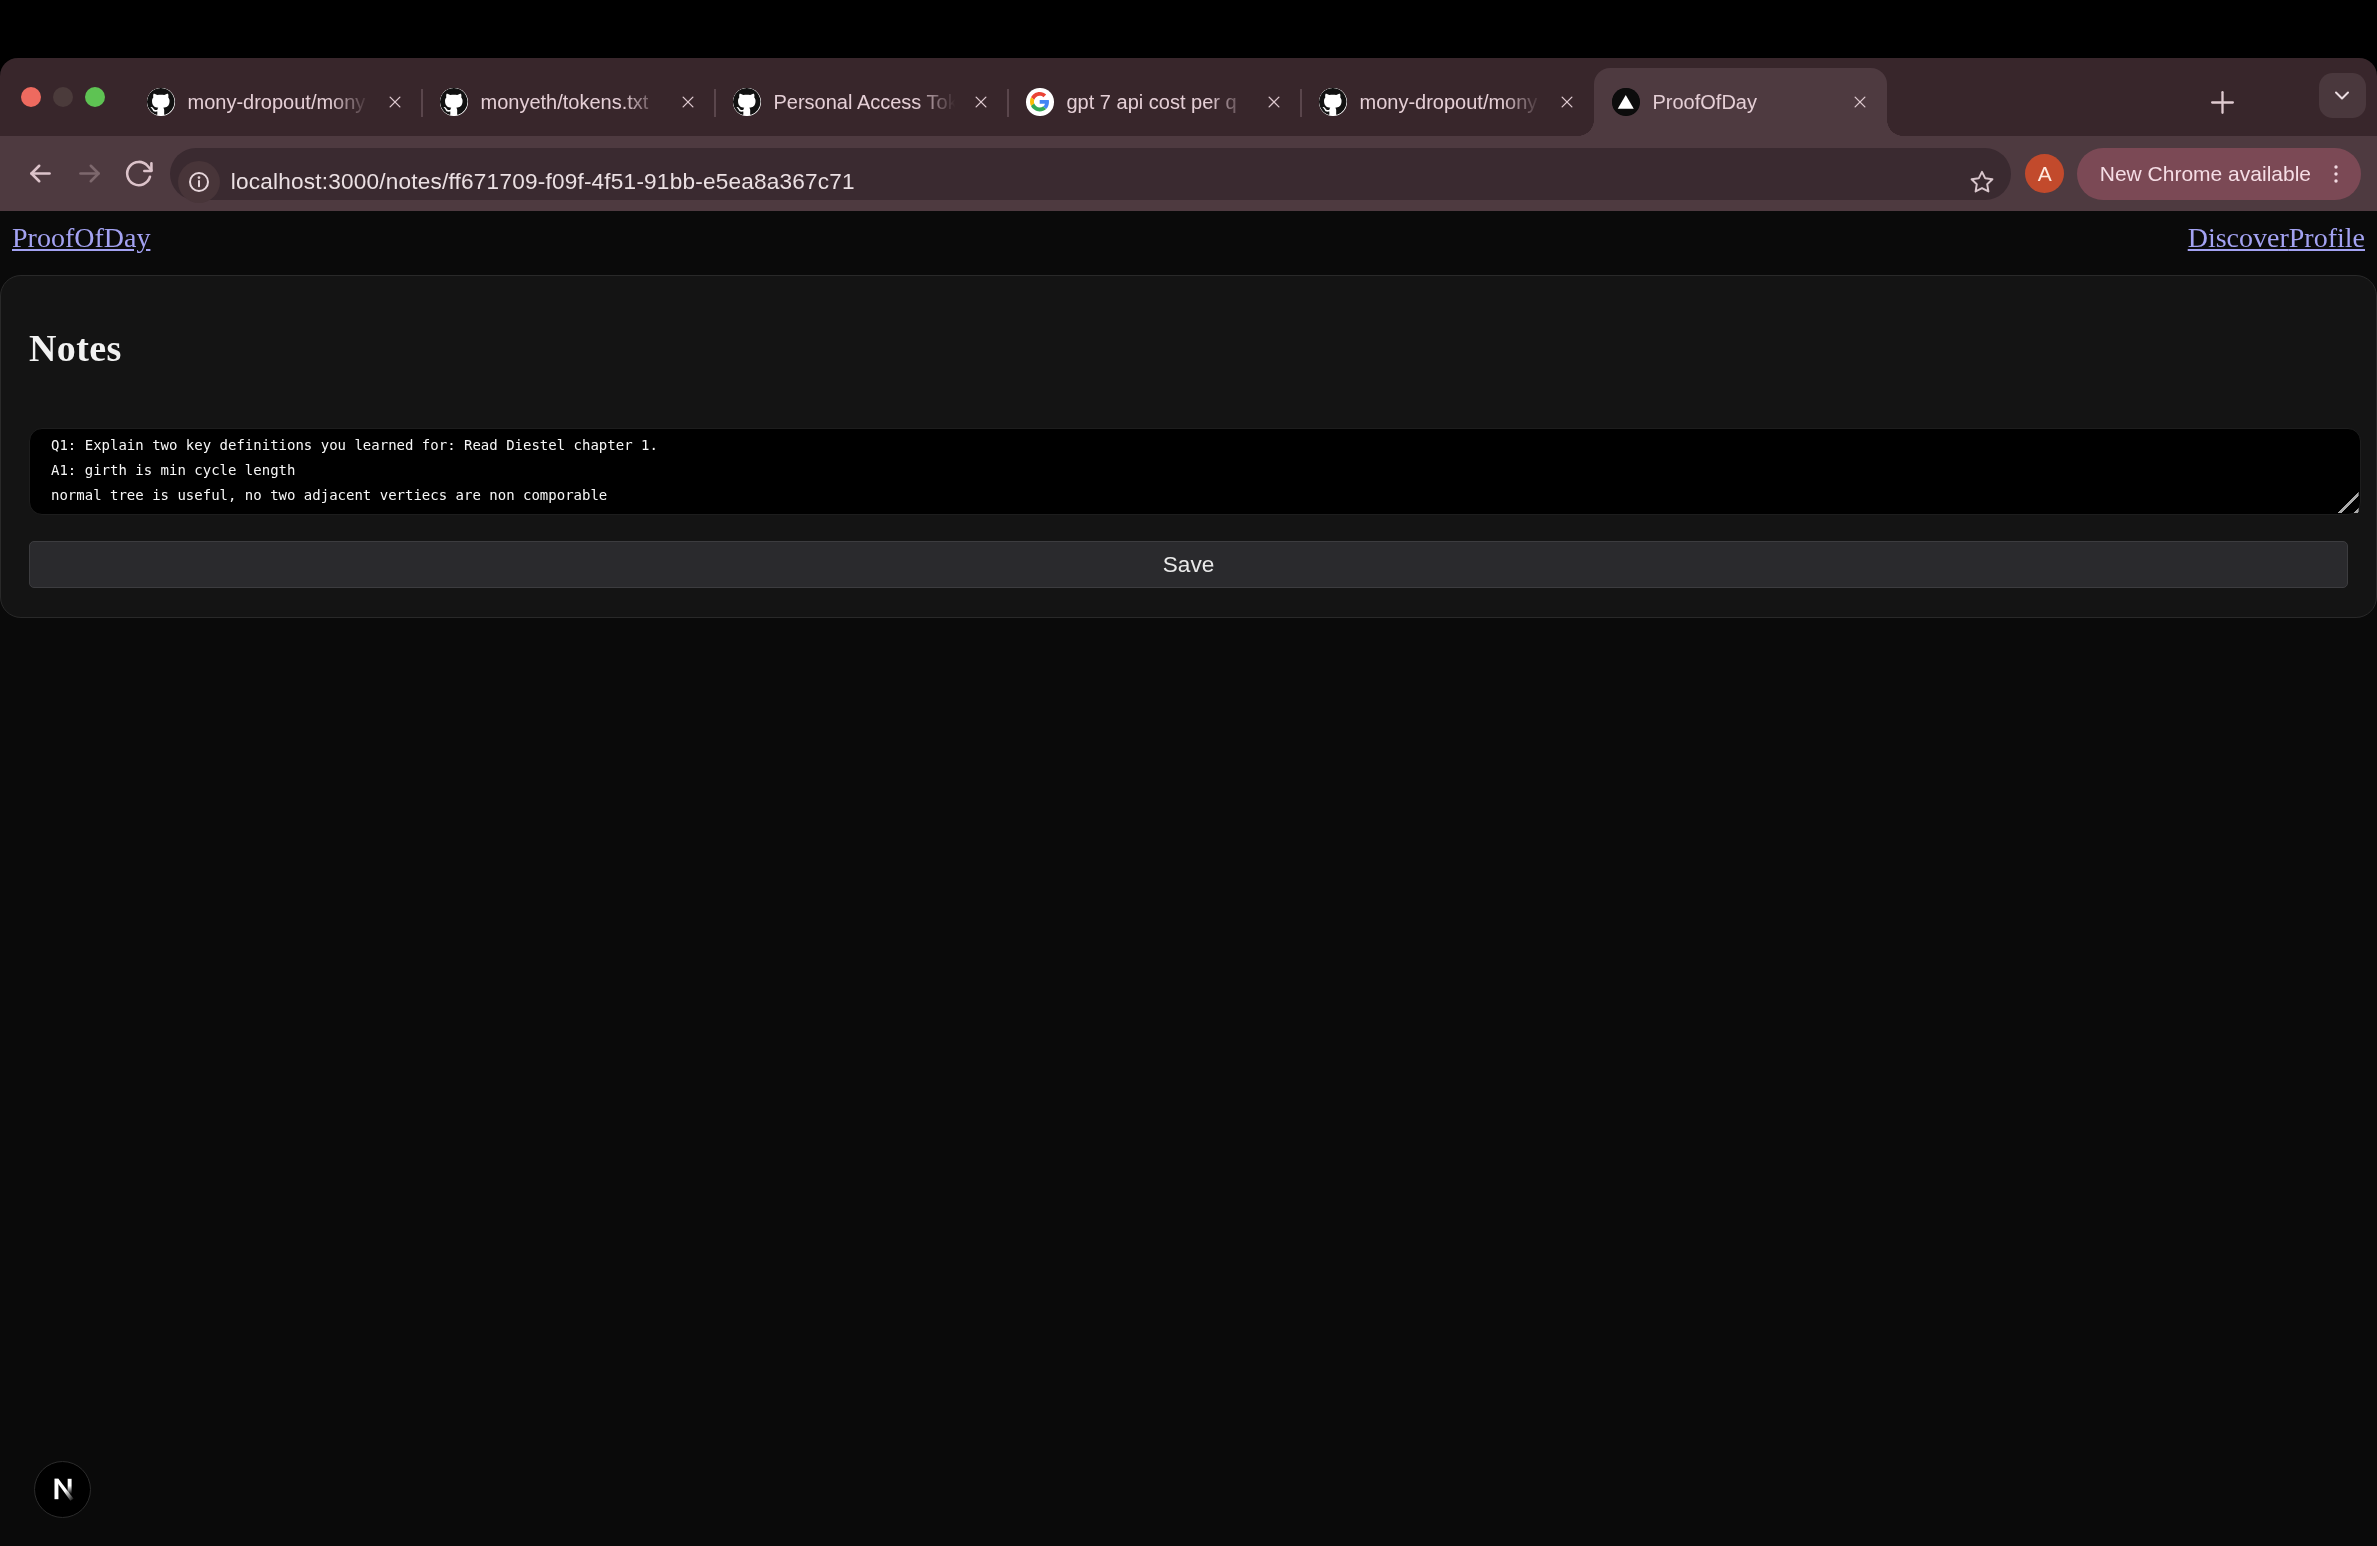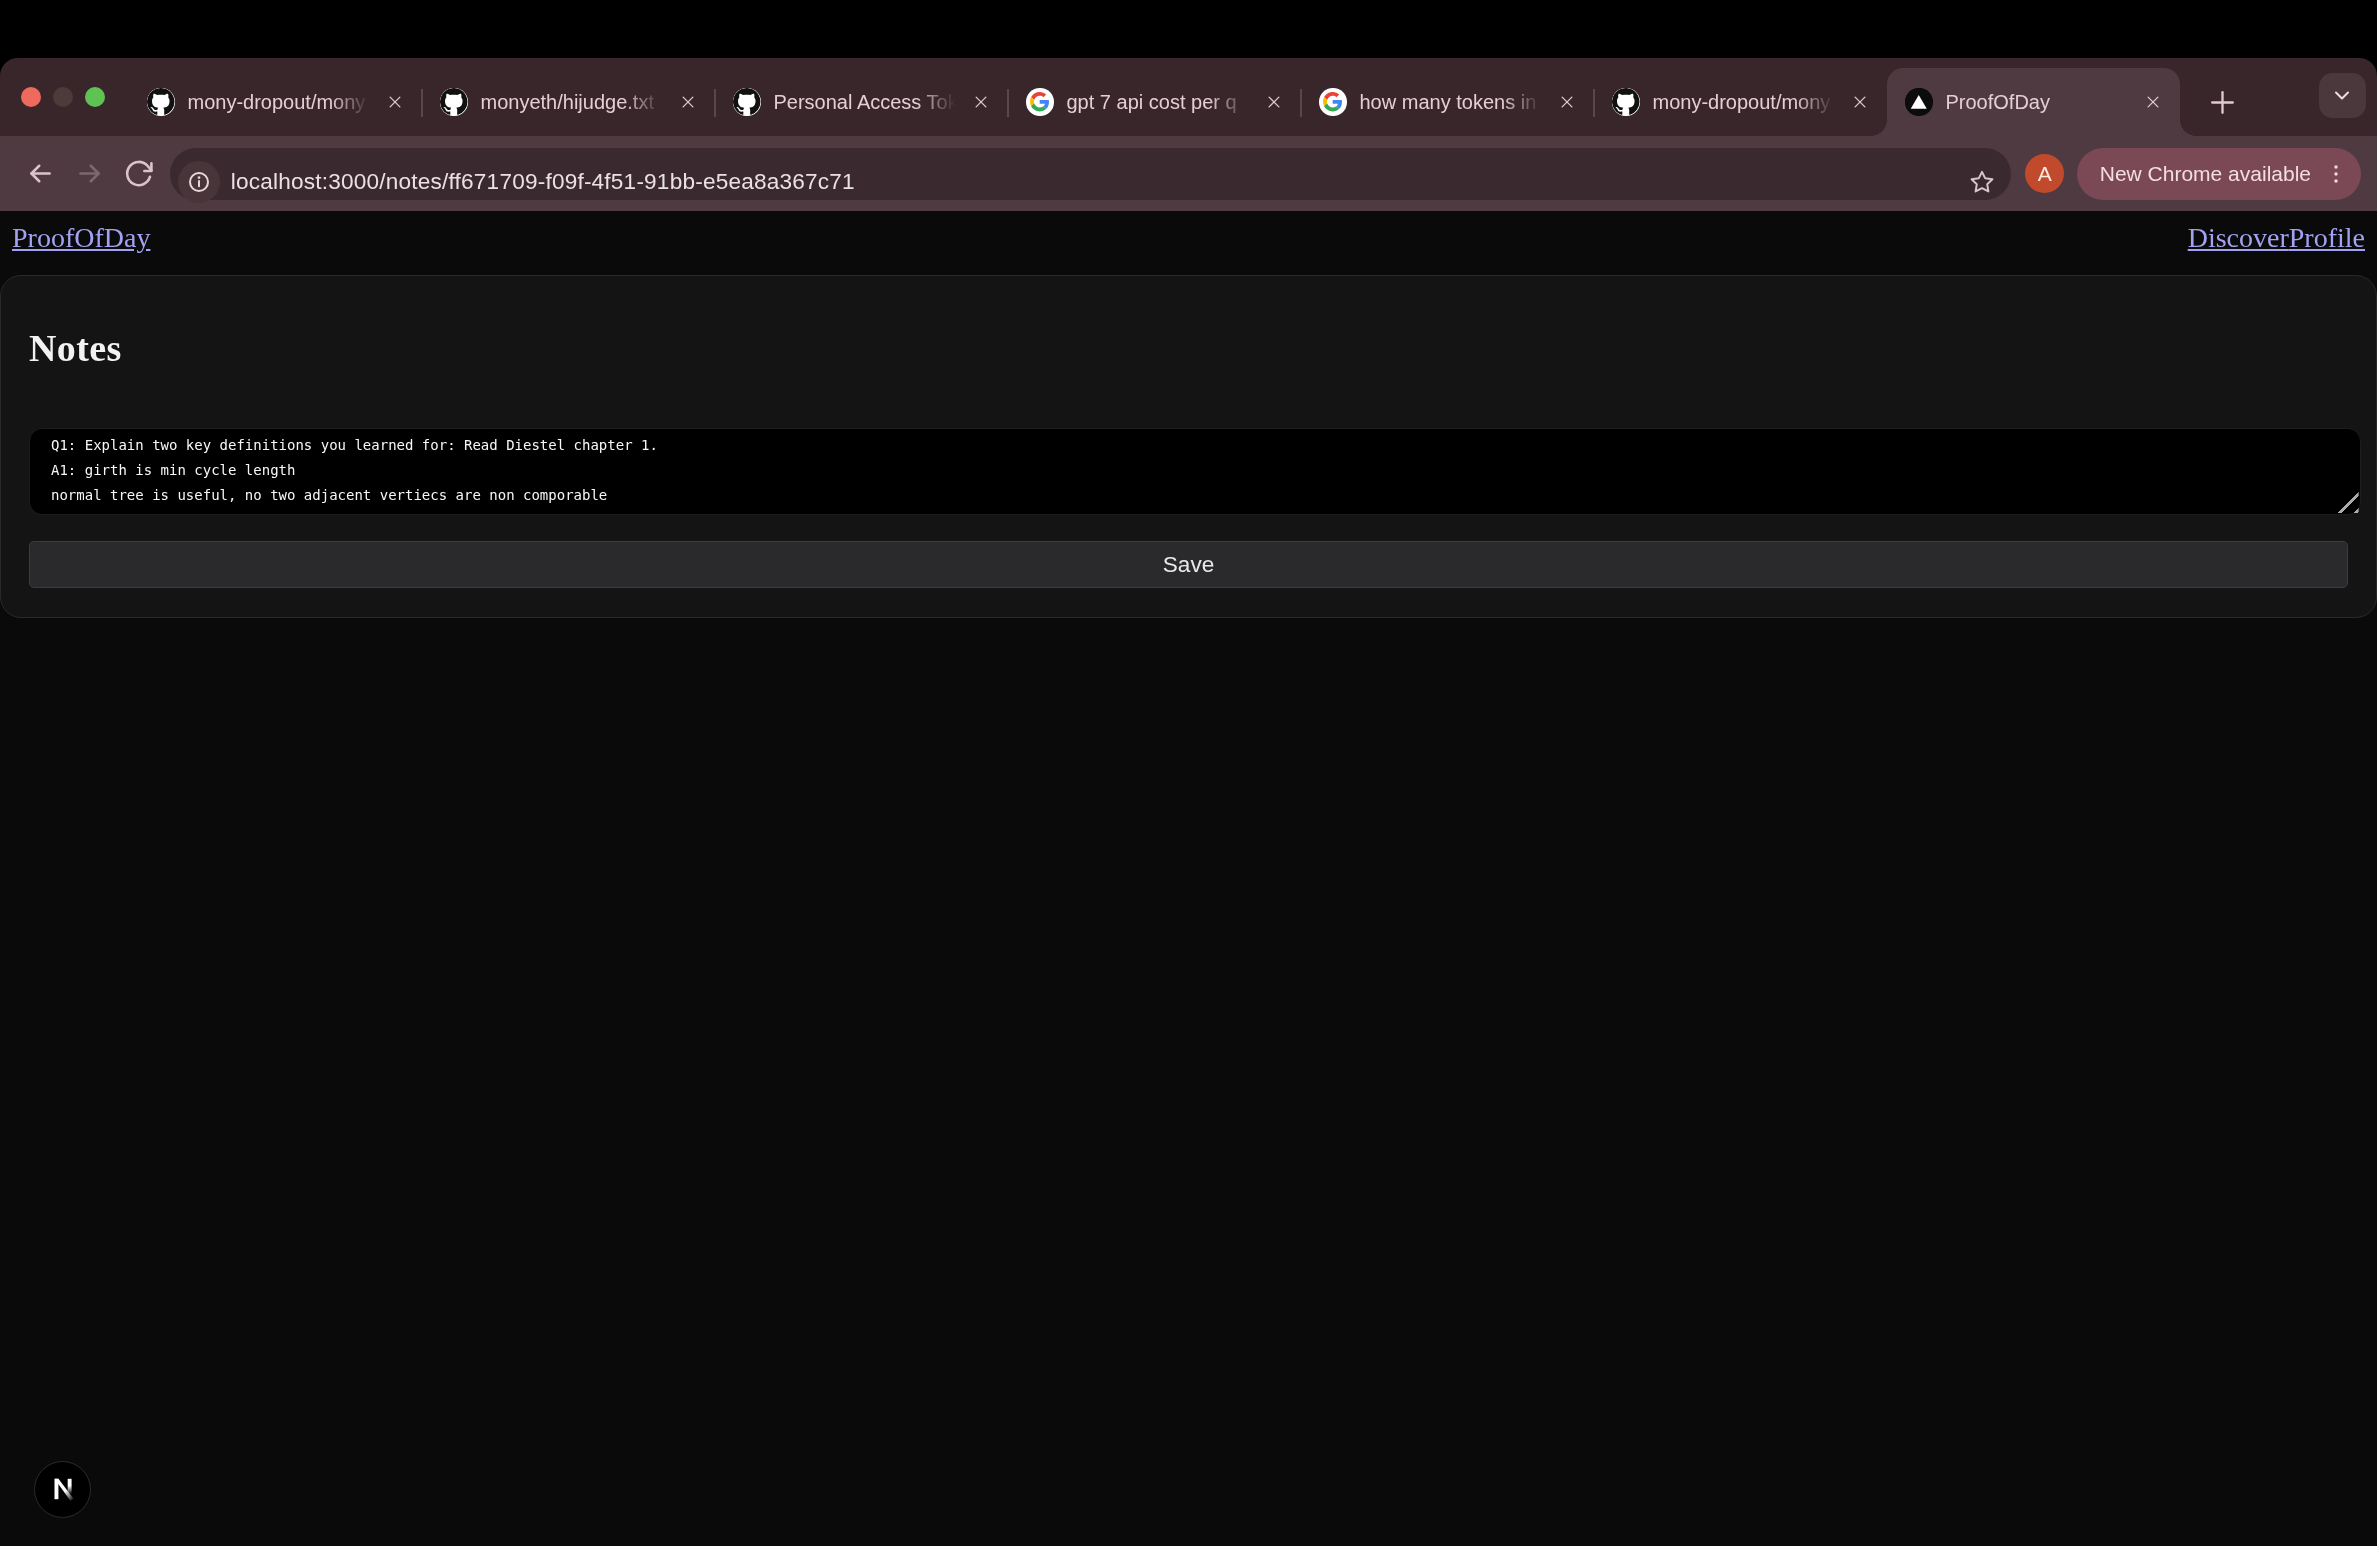--- a/index.html
+++ b/index.html
@@ -129,21 +129,21 @@
             </svg>
           </span>
         </div>
         <div class="tab">
           <span class="favicon github-icon">
             <svg viewBox="0 0 16 16" width="27.5" height="27.5">
               <circle cx="8" cy="8" r="8" fill="#fff"></circle>
               <path fill="#111" d="M8 0C3.58 0 0 3.58 0 8c0 3.54 2.29 6.53 5.47 7.59.4.07.55-.17.55-.38 0-.19-.01-.82-.01-1.49-2.01.37-2.53-.49-2.69-.94-.09-.23-.48-.94-.82-1.13-.28-.15-.68-.52-.01-.53.63-.01 1.08.58 1.23.82.72 1.21 1.87.87 2.33.66.07-.52.28-.87.51-1.07-1.78-.2-3.64-.89-3.64-3.95 0-.87.31-1.59.82-2.15-.08-.2-.36-1.02.08-2.12 0 0 .67-.21 2.2.82.64-.18 1.32-.27 2-.27s1.36.09 2 .27c1.53-1.04 2.2-.82 2.2-.82.44 1.1.16 1.92.08 2.12.51.56.82 1.27.82 2.15 0 3.07-1.87 3.75-3.65 3.95.29.25.54.73.54 1.48 0 1.07-.01 1.93-.01 2.2 0 .21.15.46.55.38A8.01 8.01 0 0 0 16 8c0-4.42-3.58-8-8-8z"></path>
             </svg>
           </span>
-          <span class="tab-label-clip"><span class="tab-label">monyeth/hijudge.txt</span></span>
+          <span class="tab-label-clip"><span class="tab-label">monyeth/tokens.txt</span></span>
           <span class="tab-close">
             <svg viewBox="0 0 24 24" fill="none" stroke="currentColor" stroke-width="1.8" stroke-linecap="round" width="100%" height="100%">
               <line x1="5.5" y1="5.5" x2="18.5" y2="18.5"></line>
               <line x1="18.5" y1="5.5" x2="5.5" y2="18.5"></line>
             </svg>
           </span>
         </div>
         <div class="tab">
           <span class="favicon github-icon">
             <svg viewBox="0 0 16 16" width="27.5" height="27.5">
@@ -162,37 +162,20 @@
         <div class="tab">
           <span class="favicon google-icon">
             <svg viewBox="0 0 48 48" width="19.4" height="19.4">
               <path fill="#EA4335" d="M24 9.5c3.54 0 6.71 1.22 9.21 3.6l6.85-6.85C35.9 2.38 30.47 0 24 0 14.62 0 6.51 5.38 2.56 13.22l7.98 6.19C12.43 13.72 17.74 9.5 24 9.5z"></path>
               <path fill="#4285F4" d="M46.98 24.55c0-1.57-.15-3.09-.38-4.55H24v9.02h12.94c-.58 2.96-2.26 5.48-4.78 7.18l7.73 6c4.51-4.18 7.09-10.36 7.09-17.65z"></path>
               <path fill="#FBBC05" d="M10.53 28.59c-.48-1.45-.76-2.99-.76-4.59s.27-3.14.76-4.59l-7.98-6.19C.92 16.46 0 20.12 0 24c0 3.88.92 7.54 2.56 10.78l7.97-6.19z"></path>
               <path fill="#34A853" d="M24 48c6.48 0 11.93-2.13 15.89-5.81l-7.73-6c-2.15 1.45-4.92 2.3-8.16 2.3-6.26 0-11.57-4.22-13.47-9.91l-7.98 6.19C6.51 42.62 14.62 48 24 48z"></path>
             </svg>
           </span>
           <span class="tab-label-clip"><span class="tab-label">gpt 7 api cost per q</span></span>
-          <span class="tab-close">
-            <svg viewBox="0 0 24 24" fill="none" stroke="currentColor" stroke-width="1.8" stroke-linecap="round" width="100%" height="100%">
-              <line x1="5.5" y1="5.5" x2="18.5" y2="18.5"></line>
-              <line x1="18.5" y1="5.5" x2="5.5" y2="18.5"></line>
-            </svg>
-          </span>
-        </div>
-        <div class="tab">
-          <span class="favicon google-icon">
-            <svg viewBox="0 0 48 48" width="19.4" height="19.4">
-              <path fill="#EA4335" d="M24 9.5c3.54 0 6.71 1.22 9.21 3.6l6.85-6.85C35.9 2.38 30.47 0 24 0 14.62 0 6.51 5.38 2.56 13.22l7.98 6.19C12.43 13.72 17.74 9.5 24 9.5z"></path>
-              <path fill="#4285F4" d="M46.98 24.55c0-1.57-.15-3.09-.38-4.55H24v9.02h12.94c-.58 2.96-2.26 5.48-4.78 7.18l7.73 6c4.51-4.18 7.09-10.36 7.09-17.65z"></path>
-              <path fill="#FBBC05" d="M10.53 28.59c-.48-1.45-.76-2.99-.76-4.59s.27-3.14.76-4.59l-7.98-6.19C.92 16.46 0 20.12 0 24c0 3.88.92 7.54 2.56 10.78l7.97-6.19z"></path>
-              <path fill="#34A853" d="M24 48c6.48 0 11.93-2.13 15.89-5.81l-7.73-6c-2.15 1.45-4.92 2.3-8.16 2.3-6.26 0-11.57-4.22-13.47-9.91l-7.98 6.19C6.51 42.62 14.62 48 24 48z"></path>
-            </svg>
-          </span>
-          <span class="tab-label-clip"><span class="tab-label">how many tokens in</span></span>
           <span class="tab-close">
             <svg viewBox="0 0 24 24" fill="none" stroke="currentColor" stroke-width="1.8" stroke-linecap="round" width="100%" height="100%">
               <line x1="5.5" y1="5.5" x2="18.5" y2="18.5"></line>
               <line x1="18.5" y1="5.5" x2="5.5" y2="18.5"></line>
             </svg>
           </span>
         </div>
         <div class="tab">
           <span class="favicon github-icon">
             <svg viewBox="0 0 16 16" width="27.5" height="27.5">

